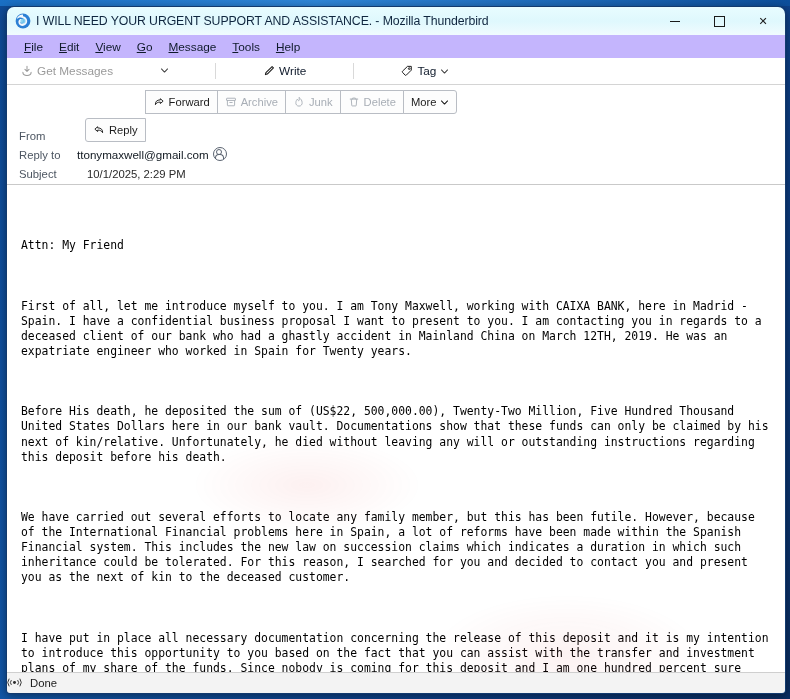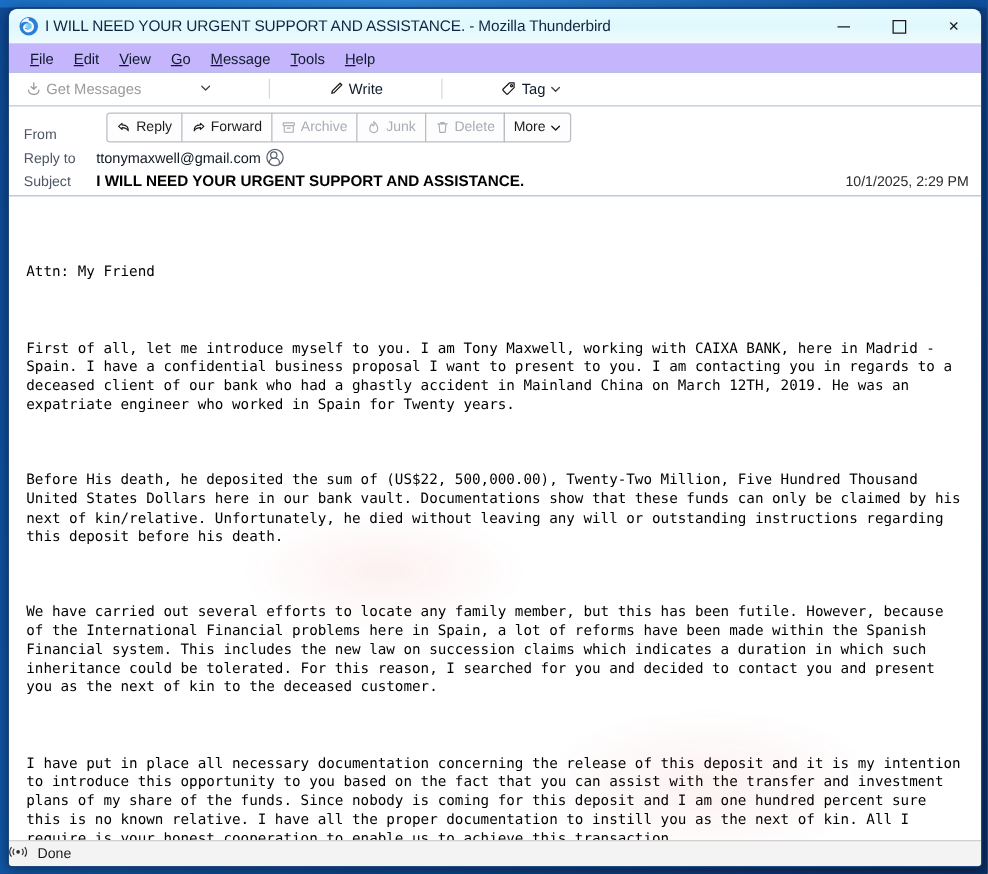--- a/index.html
+++ b/index.html
@@ -220,21 +220,21 @@
     color: #1b1b1b;
     background: #fdfdfd;
     border: 1px solid #b9bdc4;
     padding: 2px 7px;
     margin-left: -1px;
     cursor: default;
     white-space: nowrap;
     height: 18px;
     box-sizing: content-box;
   }
-  .act-btn:first-child { margin-left: 0; border-radius: 3px 0 0 3px; }
+  .act-btn:first-child { margin-left: 0; border-radius: 3px 0 0 3px; margin-top: 28px; }
   .act-btn:last-child { border-radius: 0 3px 3px 0; }
   .act-btn.disabled { color: #a8aeb6; }
   .act-ico { width: 12px; height: 12px; flex: 0 0 auto; display:block; }
 
   
   #msgbody {
     flex: 1 1 auto;
     background: #ffffff;
     overflow: hidden;
     padding: 8px 12px 4px 14px;
@@ -404,23 +404,20 @@
     <div class="hdr-row">
       <span class="hdr-label">Reply to</span>
       <span class="hdr-value">
         <span class="txt">ttonymaxwell@gmail.com</span>
         <span class="contact-icon"></span>
       </span>
     </div>
 
     <div class="hdr-row">
       <span class="hdr-label">Subject</span>
-      <span class="hdr-value">
-        <span class="txt subject-value">I WILL NEED YOUR URGENT SUPPORT AND ASSISTANCE.</span>
-      </span>
       <span class="hdr-date">10/1/2025, 2:29 PM</span>
     </div>
 
   </div>
 
   <div id="msgbody">
     <div id="wm"></div>
     <div class="para">Attn: My Friend</div>
     <div class="para">First of all, let me introduce myself to you. I am Tony Maxwell, working with CAIXA BANK, here in Madrid - Spain. I have a confidential business proposal I want to present to you. I am contacting you in regards to a deceased client of our bank who had a ghastly accident in Mainland China on March 12TH, 2019. He was an expatriate engineer who worked in Spain for Twenty years.</div>
     <div class="para">Before His death, he deposited the sum of (US$22, 500,000.00), Twenty-Two Million, Five Hundred Thousand United States Dollars here in our bank vault. Documentations show that these funds can only be claimed by his next of kin/relative. Unfortunately, he died without leaving any will or outstanding instructions regarding this deposit before his death.</div>

